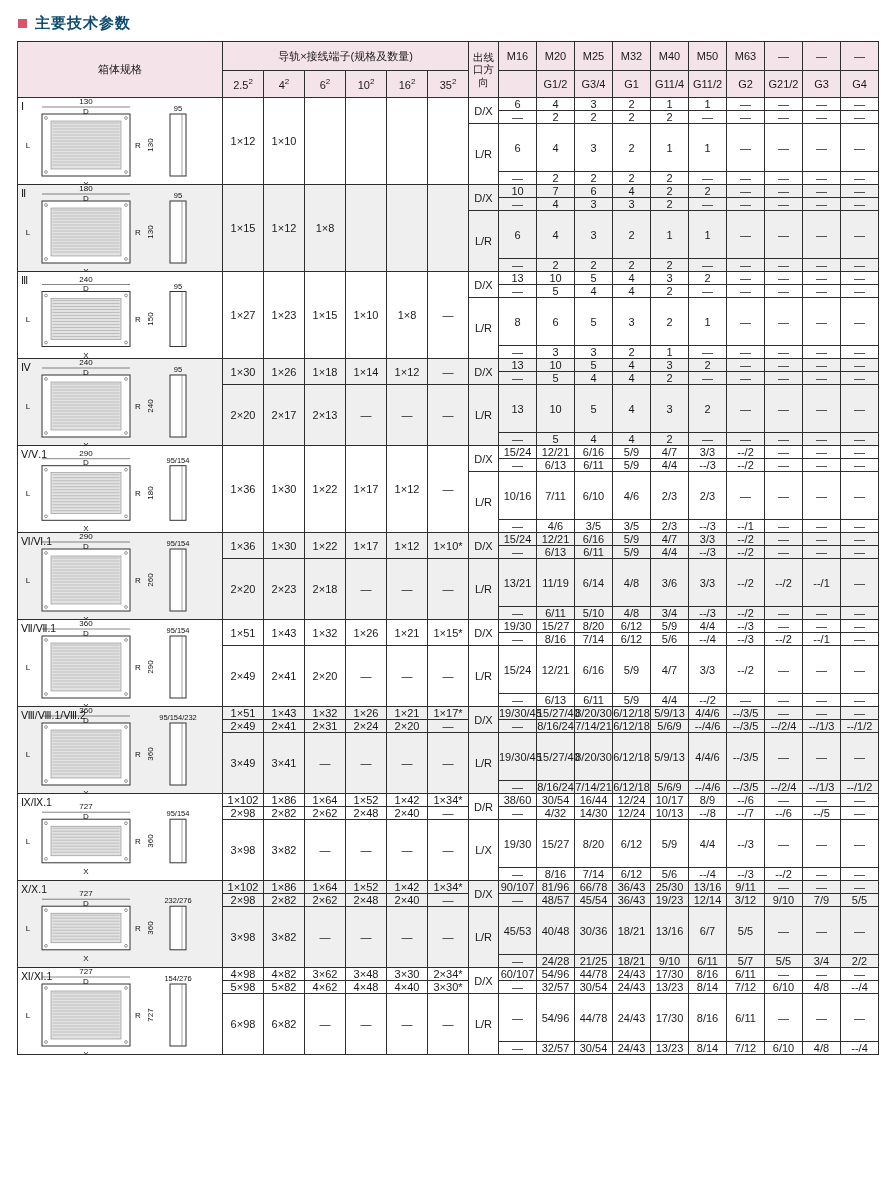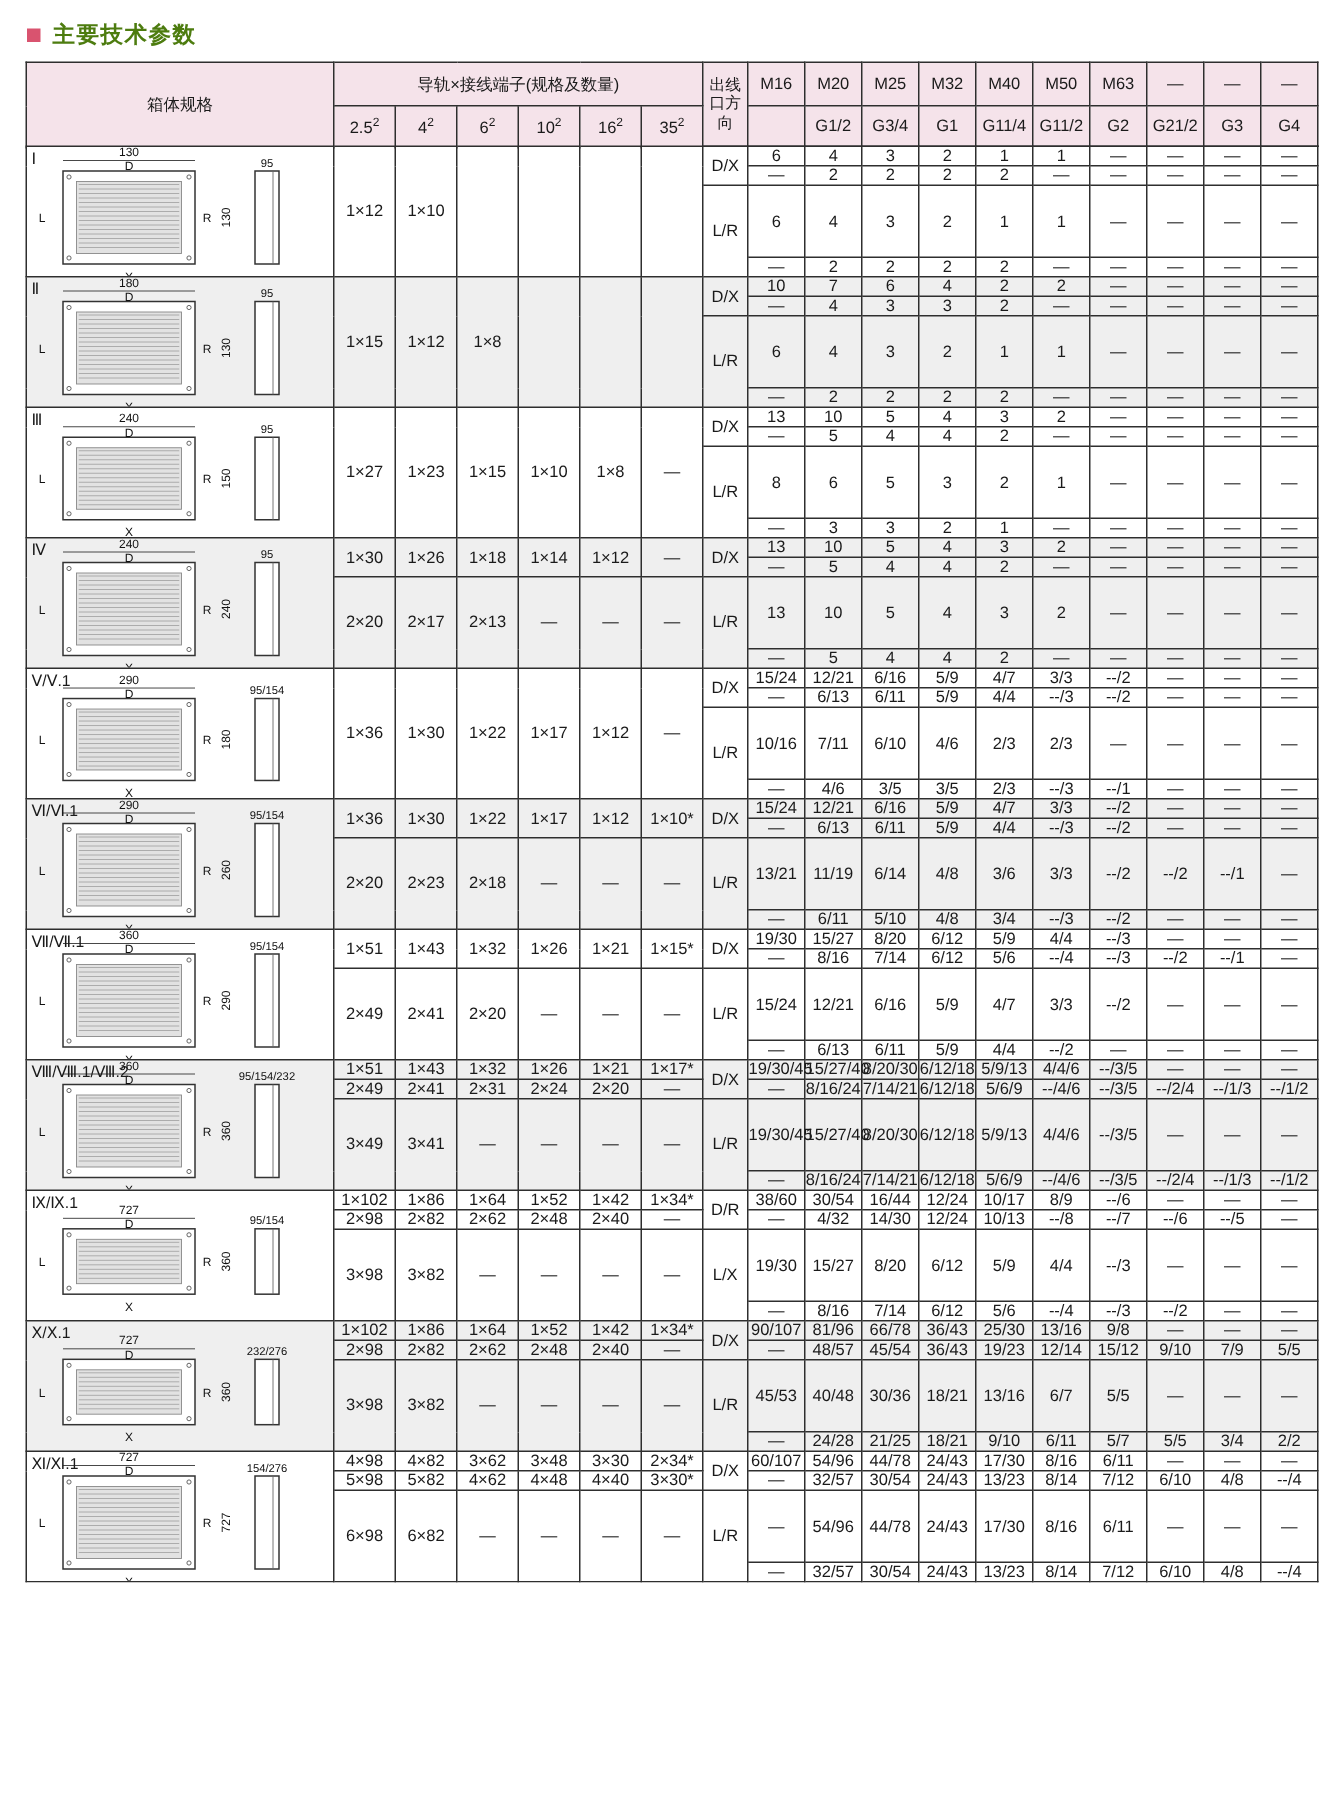--- a/index.html
+++ b/index.html
@@ -1,20 +1,20 @@
 <!DOCTYPE html>
 <html><head>
 <meta charset="utf-8">
 <style>
   html,body{margin:0;padding:0;background:#fff;}
   body{width:890px;font-family:"Liberation Sans","DejaVu Sans",sans-serif;color:#1a1a1a;}
   .page{width:890px;position:relative;padding:0;box-sizing:border-box;}
   .title-bar{display:flex;align-items:center;gap:8px;padding:14px 0 8px 18px;}
   .title-bar .sq{width:9px;height:9px;background:#d9536f;display:inline-block;}
-  .title-bar .t{font-size:15px;font-weight:bold;letter-spacing:1px;color:#4d7c0f;}
+  .title-bar .t{font-size:15px;font-weight:bold;letter-spacing:1px;color:#0c4a6e;}
   table.main{border-collapse:collapse;width:856px;margin-left:17px;table-layout:fixed;}
   table.main td,table.main th{border:1px solid #2e2e2e;padding:0;text-align:center;vertical-align:middle;font-size:11px;font-weight:normal;}
   .hdr{background:#f5e3ea;}
   .hdr-spec{font-size:12.5px;}
   .hdr-top{height:28px;margin-top:38px;}
   .hdr-mid{height:26px;}
   .sup{font-size:8px;vertical-align:super;}
   td.model{font-size:10.5px;}
   .rowspec{width:205px;}
   .row-shade{background:#efefef;}
@@ -997,39 +997,39 @@
           <td class="spec-cell row-shade">1×52</td>
           <td class="spec-cell row-shade">1×42</td>
           <td class="spec-cell row-shade">1×34*</td>
           <td class="dx row-shade" rowspan="2">D/X</td>
           <td class="num row-shade">90/107</td>
           <td class="num row-shade">81/96</td>
           <td class="num row-shade">66/78</td>
           <td class="num row-shade">36/43</td>
           <td class="num row-shade">25/30</td>
           <td class="num row-shade">13/16</td>
-          <td class="num row-shade">9/8</td>
+          <td class="num row-shade">9/11</td>
           <td class="num row-shade">—</td>
           <td class="num row-shade">—</td>
           <td class="num row-shade">—</td>
         </tr>
         <tr>
           <td class="spec-cell row-shade">2×98</td>
           <td class="spec-cell row-shade">2×82</td>
           <td class="spec-cell row-shade">2×62</td>
           <td class="spec-cell row-shade">2×48</td>
           <td class="spec-cell row-shade">2×40</td>
           <td class="spec-cell row-shade">—</td>
           <td class="num row-shade">—</td>
           <td class="num row-shade">48/57</td>
           <td class="num row-shade">45/54</td>
           <td class="num row-shade">36/43</td>
           <td class="num row-shade">19/23</td>
           <td class="num row-shade">12/14</td>
-          <td class="num row-shade">15/12</td>
+          <td class="num row-shade">3/12</td>
           <td class="num row-shade">9/10</td>
           <td class="num row-shade">7/9</td>
           <td class="num row-shade">5/5</td>
         </tr>
         <tr>
           <td class="spec-cell row-shade" rowspan="2">3×98</td>
           <td class="spec-cell row-shade" rowspan="2">3×82</td>
           <td class="spec-cell row-shade" rowspan="2">—</td>
           <td class="spec-cell row-shade" rowspan="2">—</td>
           <td class="spec-cell row-shade" rowspan="2">—</td>

